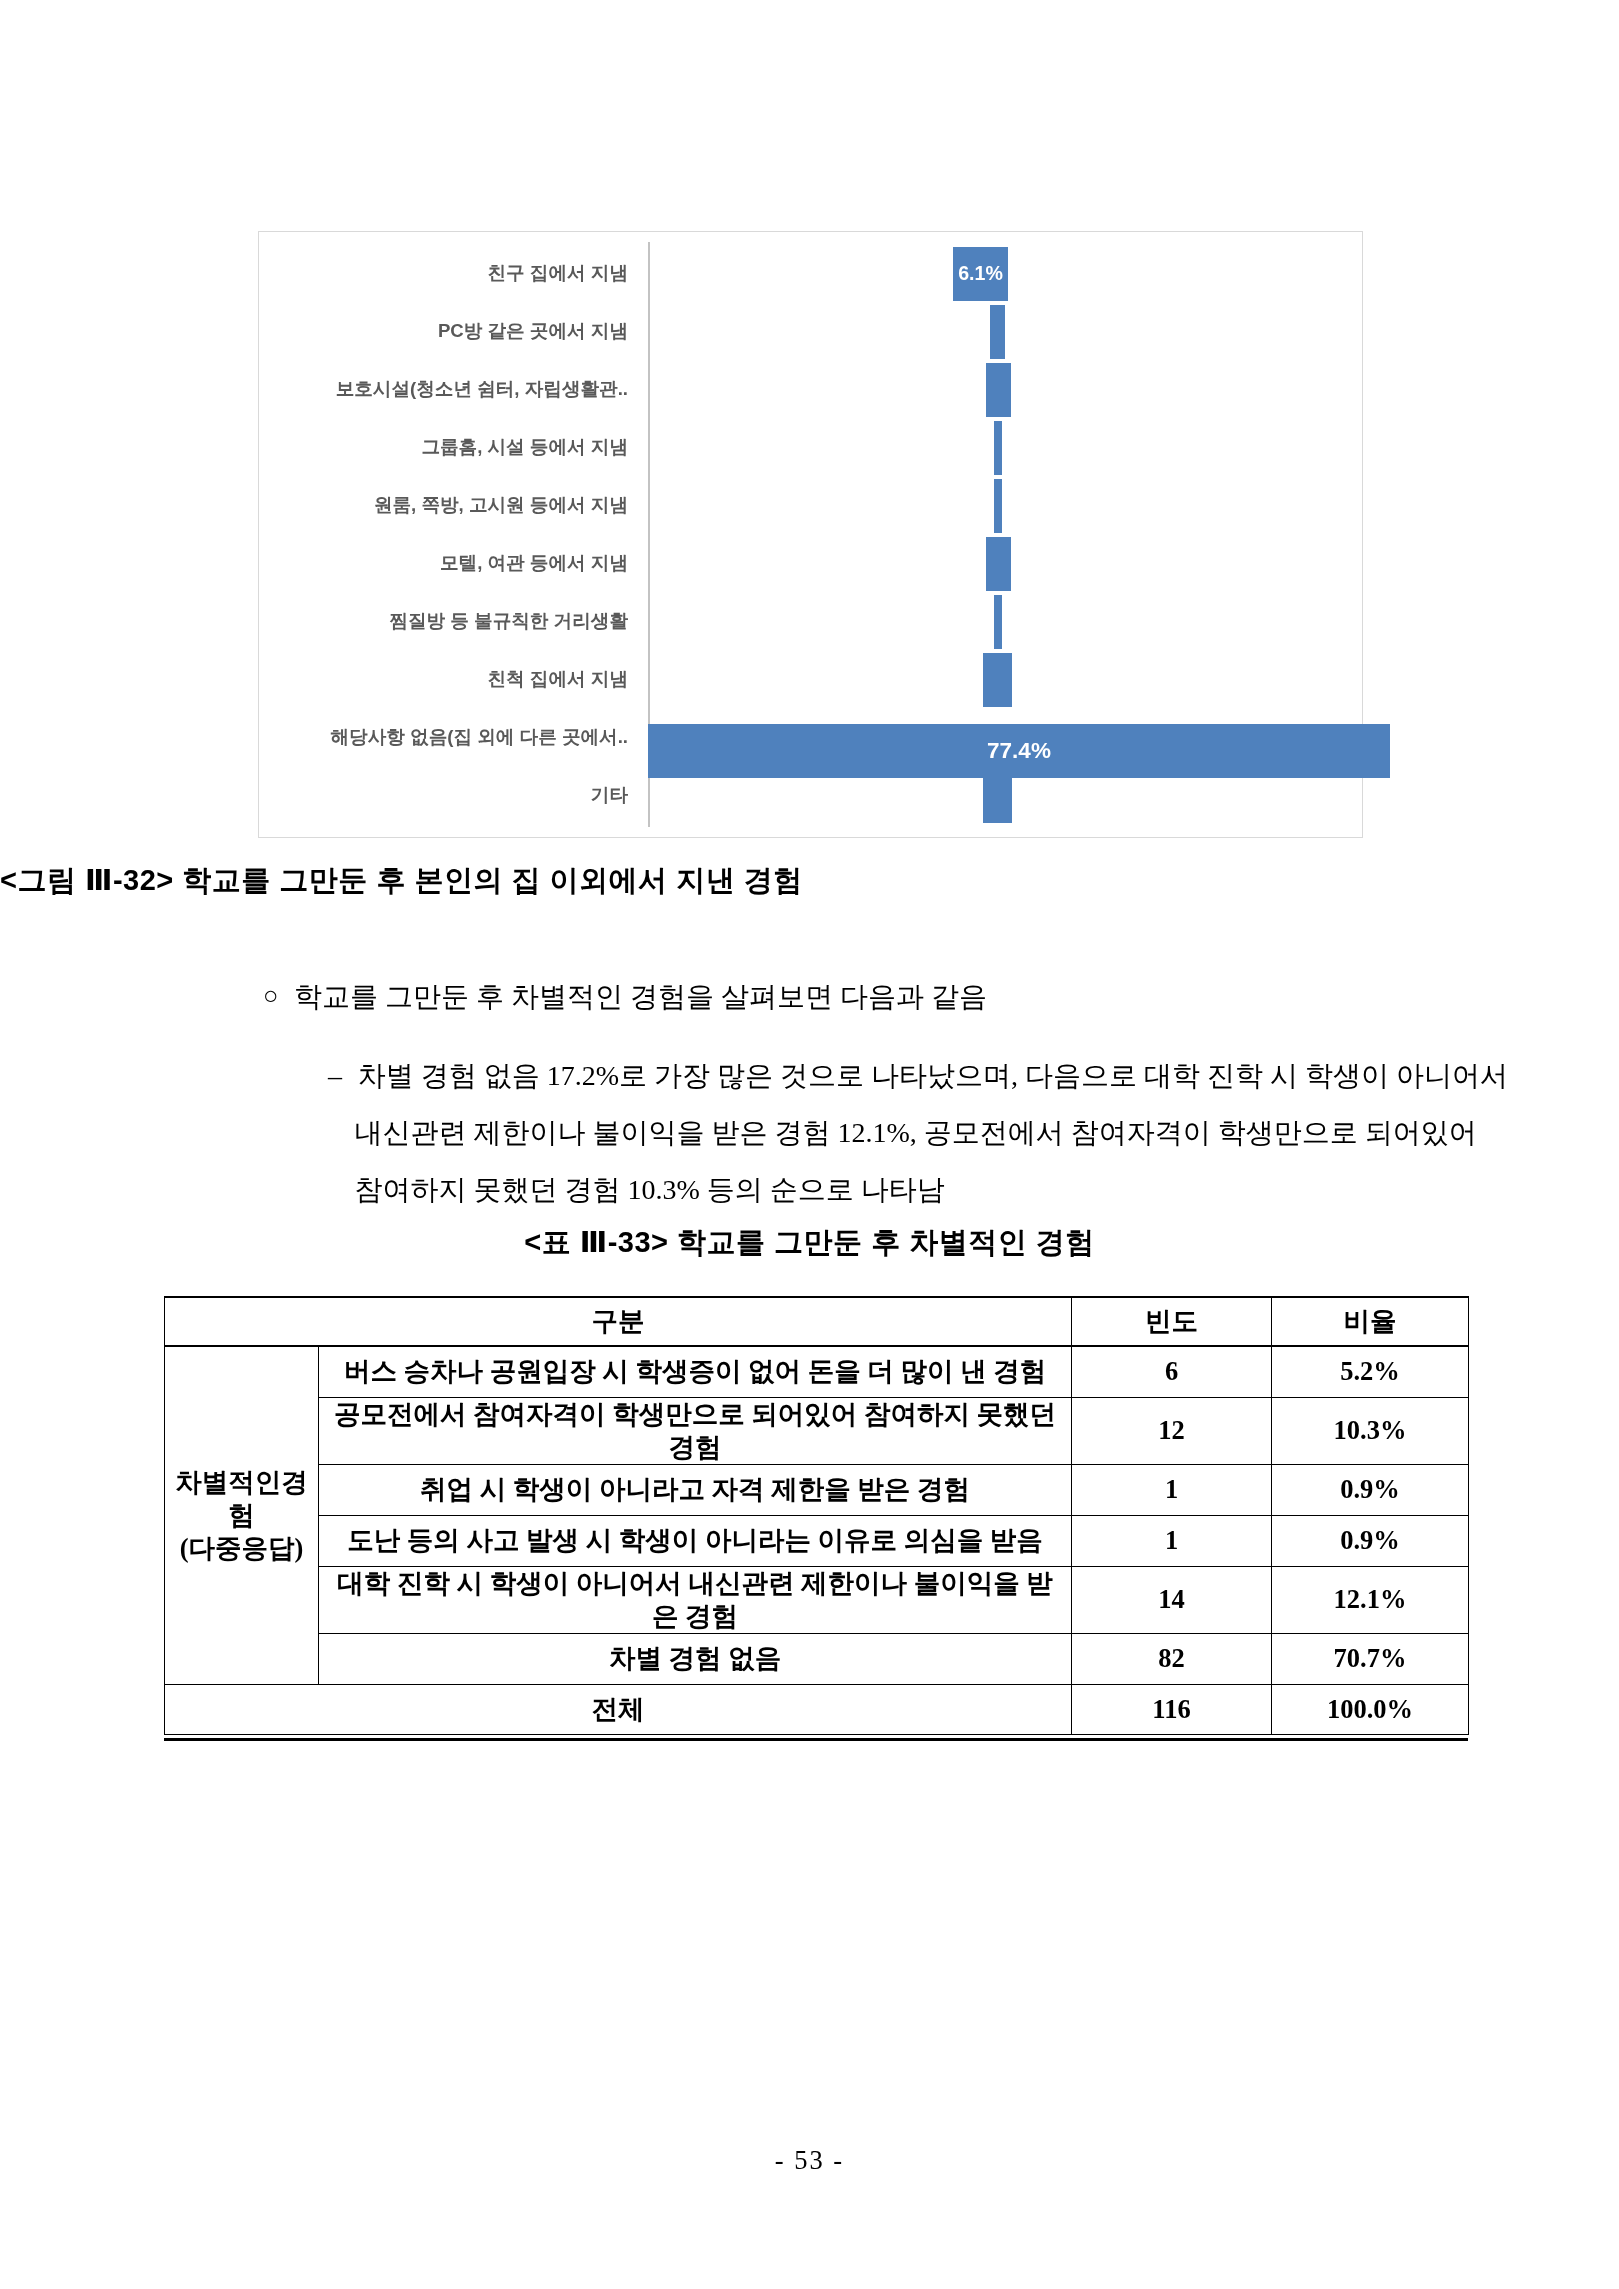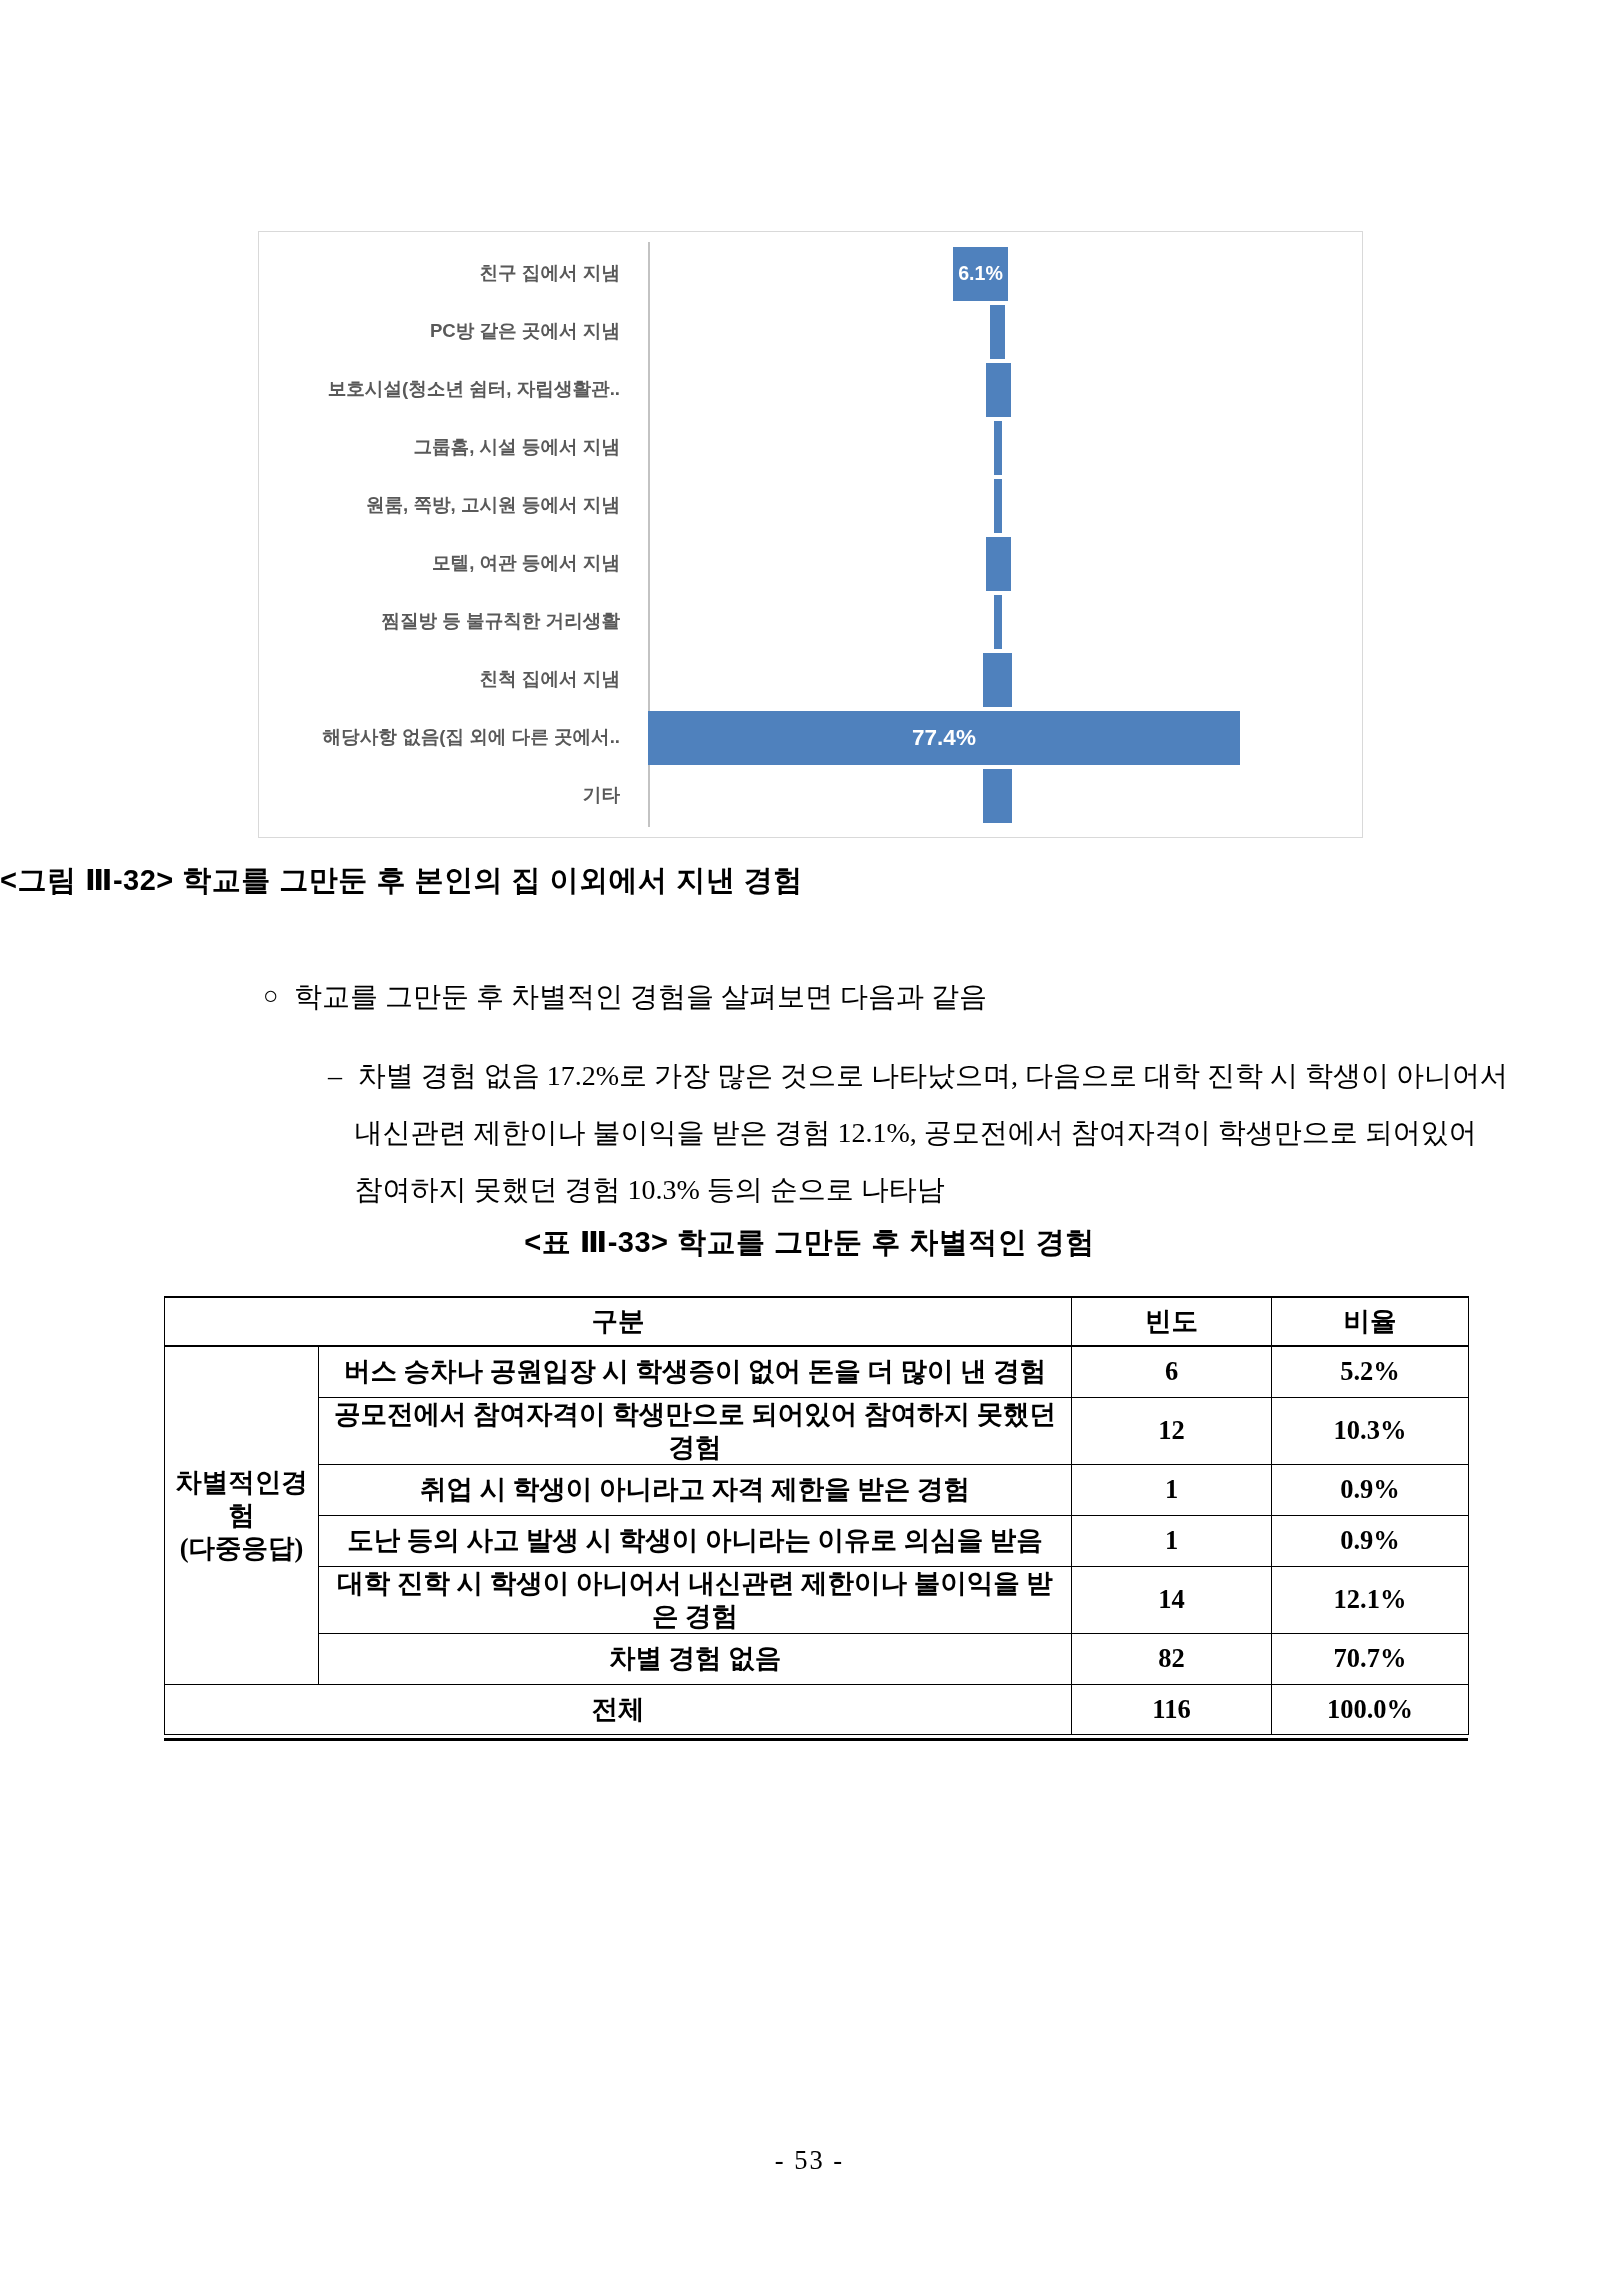--- a/index.html
+++ b/index.html
@@ -11,21 +11,21 @@
   .chart-box{
     position:absolute;left:258px;top:231px;width:1105px;height:607px;
     border:1.5px solid #d9d9d9;background:#fff;box-sizing:border-box;
     padding-top:12.7px;
   }
   .axis-line{
     position:absolute;left:389px;top:9.8px;bottom:9.8px;width:2px;background:#c3c3c3;z-index:0;
   }
   .chart-row{display:flex;height:58px;align-items:center;}
   .cat-label{
-    width:389px;box-sizing:border-box;padding-right:28px;text-align:right;
+    width:389px;box-sizing:border-box;padding-right:20px;text-align:right;
     font-family:"Liberation Sans","DejaVu Sans",sans-serif;
     font-size:18.6px;font-weight:600;color:#595959;line-height:1.1;white-space:nowrap;
   }
   .plot{position:relative;flex:1;height:100%;}
   .bar{
     position:absolute;top:2px;height:54px;background:#4f81bd;z-index:1;
     display:flex;align-items:center;justify-content:center;
   }
   .bar-label{
     font-family:"Liberation Sans","DejaVu Sans",sans-serif;
@@ -124,21 +124,21 @@
         </div>
         <div class="chart-row">
           <div class="cat-label">친척 집에서 지냄</div>
           <div class="plot">
             <div class="bar" style="width: 29px; left: 335px; background: rgb(79, 129, 189);"></div>
           </div>
         </div>
         <div class="chart-row">
           <div class="cat-label">해당사항 없음(집 외에 다른 곳에서..</div>
           <div class="plot">
-            <div class="bar" style="width: 592px; left: 0px; background: rgb(79, 129, 189);">
+            <div class="bar" style="width: 742px; left: 0px; background: rgb(79, 129, 189); margin-top: 13px;">
               <span class="bar-label big">77.4%</span>
             </div>
           </div>
         </div>
         <div class="chart-row">
           <div class="cat-label">기타</div>
           <div class="plot">
             <div class="bar" style="width: 29px; left: 335px; background: rgb(79, 129, 189);"></div>
           </div>
         </div>

